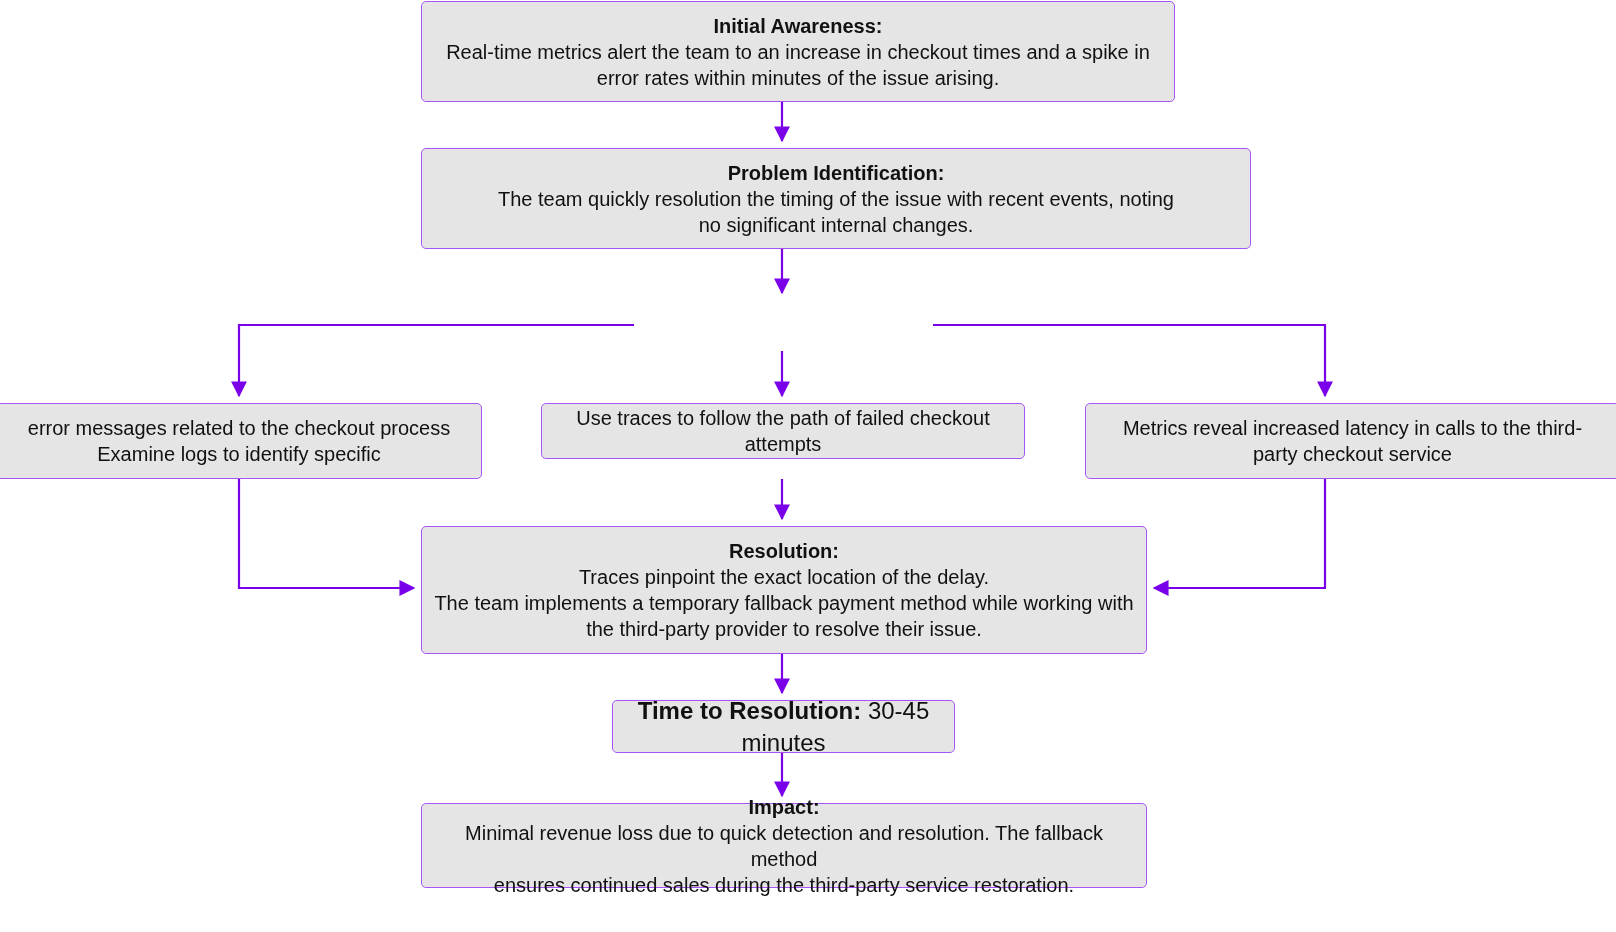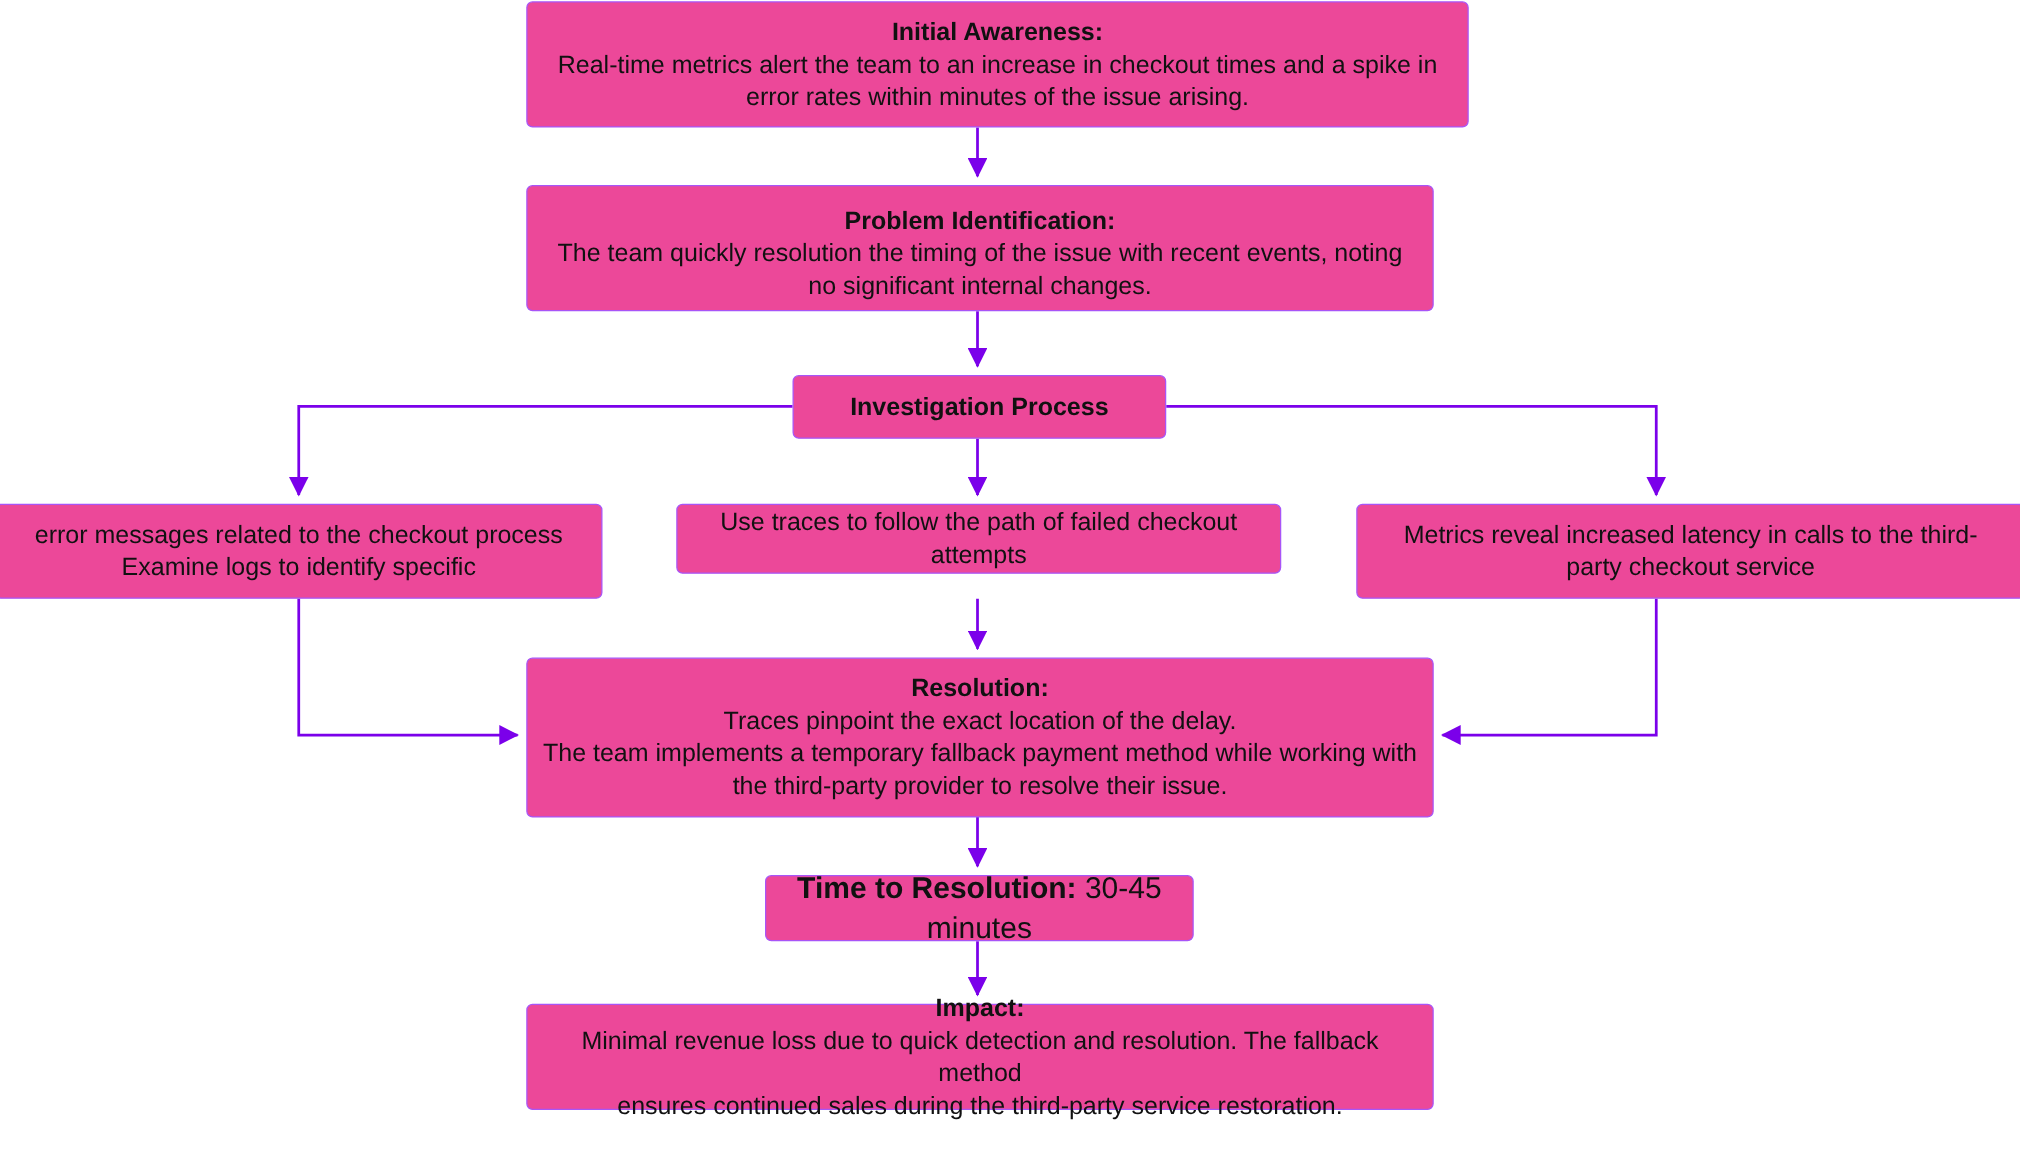--- a/index.html
+++ b/index.html
@@ -19,21 +19,21 @@
     position: absolute;
     left: 0;
     top: 0;
     width: 1616px;
     height: 932px;
     pointer-events: none;
   }
   .node {
     position: absolute;
     box-sizing: border-box;
-    background: #ec4899;
+    background: #e5e5e5;
     border: 1.6px solid #a855f7;
     border-radius: 5px;
     display: flex;
     align-items: center;
     justify-content: center;
     text-align: center;
     color: #111111;
     font-size: 20px;
     line-height: 1.30;
     padding: 6px 12px;
@@ -57,21 +57,21 @@
     display: inline;
     font-weight: normal;
   }
   .node.title-only .ttl {
     display: block;
     font-weight: bold;
   }
 
   
   #n-initial      { left: 421px; top: 1px;   width: 754px;  height: 101px; }
-  #n-problem      { left: 421px; top: 148px; width: 726px;  height: 101px; align-items: flex-end; }
+  #n-problem      { left: 421px; top: 148px; width: 830px;  height: 101px; }
   #n-investigation{ left: 634px; top: 300px; width: 299px;  height: 51px;  }
   #n-logs         { left: -4px;  top: 403px; width: 486px;  height: 76px;  }
   #n-traces       { left: 541px; top: 403px; width: 484px;  height: 56px;  }
   #n-metrics      { left: 1085px;top: 403px; width: 535px;  height: 76px;  }
   #n-resolution   { left: 421px; top: 526px; width: 726px;  height: 128px; }
   #n-time         { left: 612px; top: 700px; width: 343px;  height: 53px;  }
   #n-impact       { left: 421px; top: 803px; width: 726px;  height: 85px; align-items: center; }
 </style>
 </head>
 <body>
@@ -117,25 +117,20 @@
   </div>
 
   <div class="node" id="n-problem">
     <div class="inner">
       <span class="ln ttl">Problem Identification:</span>
       <span class="ln">The team quickly resolution the timing of the issue with recent events, noting</span>
       <span class="ln">no significant internal changes.</span>
     </div>
   </div>
 
-  <div class="node title-only" id="n-investigation">
-    <div class="inner">
-      <span class="ttl">Investigation Process</span>
-    </div>
-  </div>
 
   <div class="node" id="n-logs">
     <div class="inner">
       <span class="ln">error messages related to the checkout process</span>
       <span class="ln">Examine logs to identify specific</span>
     </div>
   </div>
 
   <div class="node" id="n-traces">
     <div class="inner">

